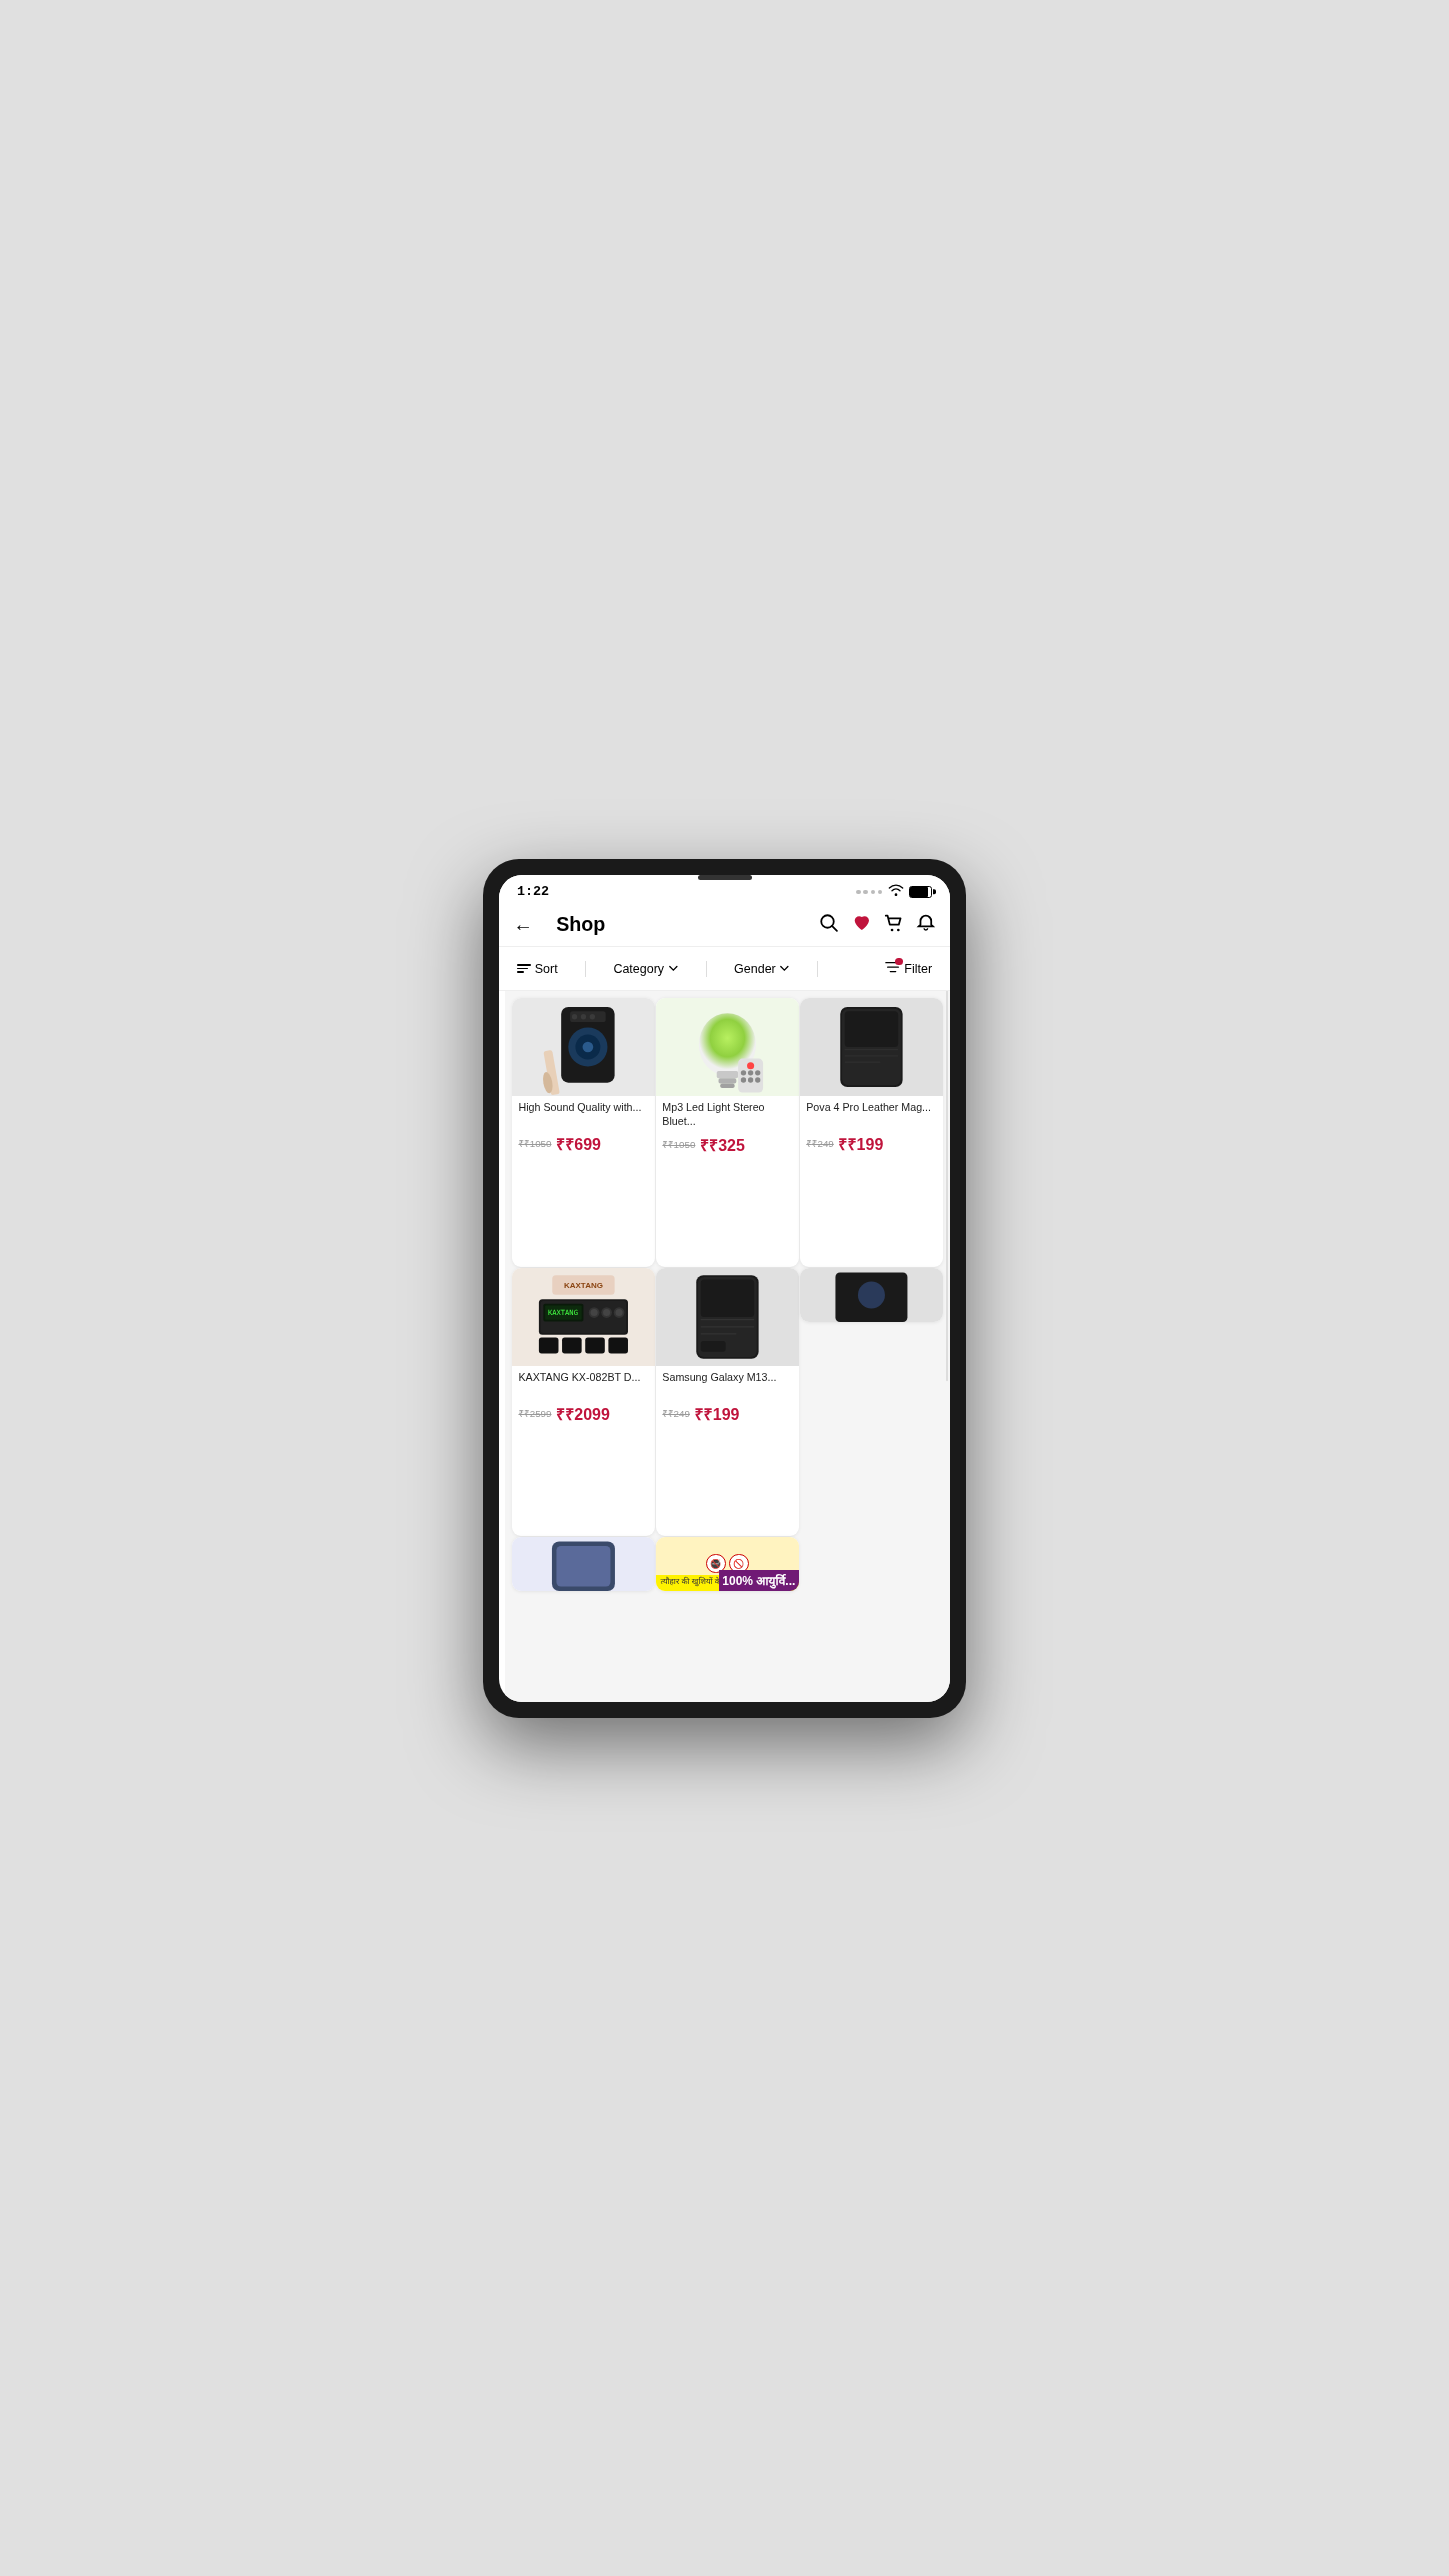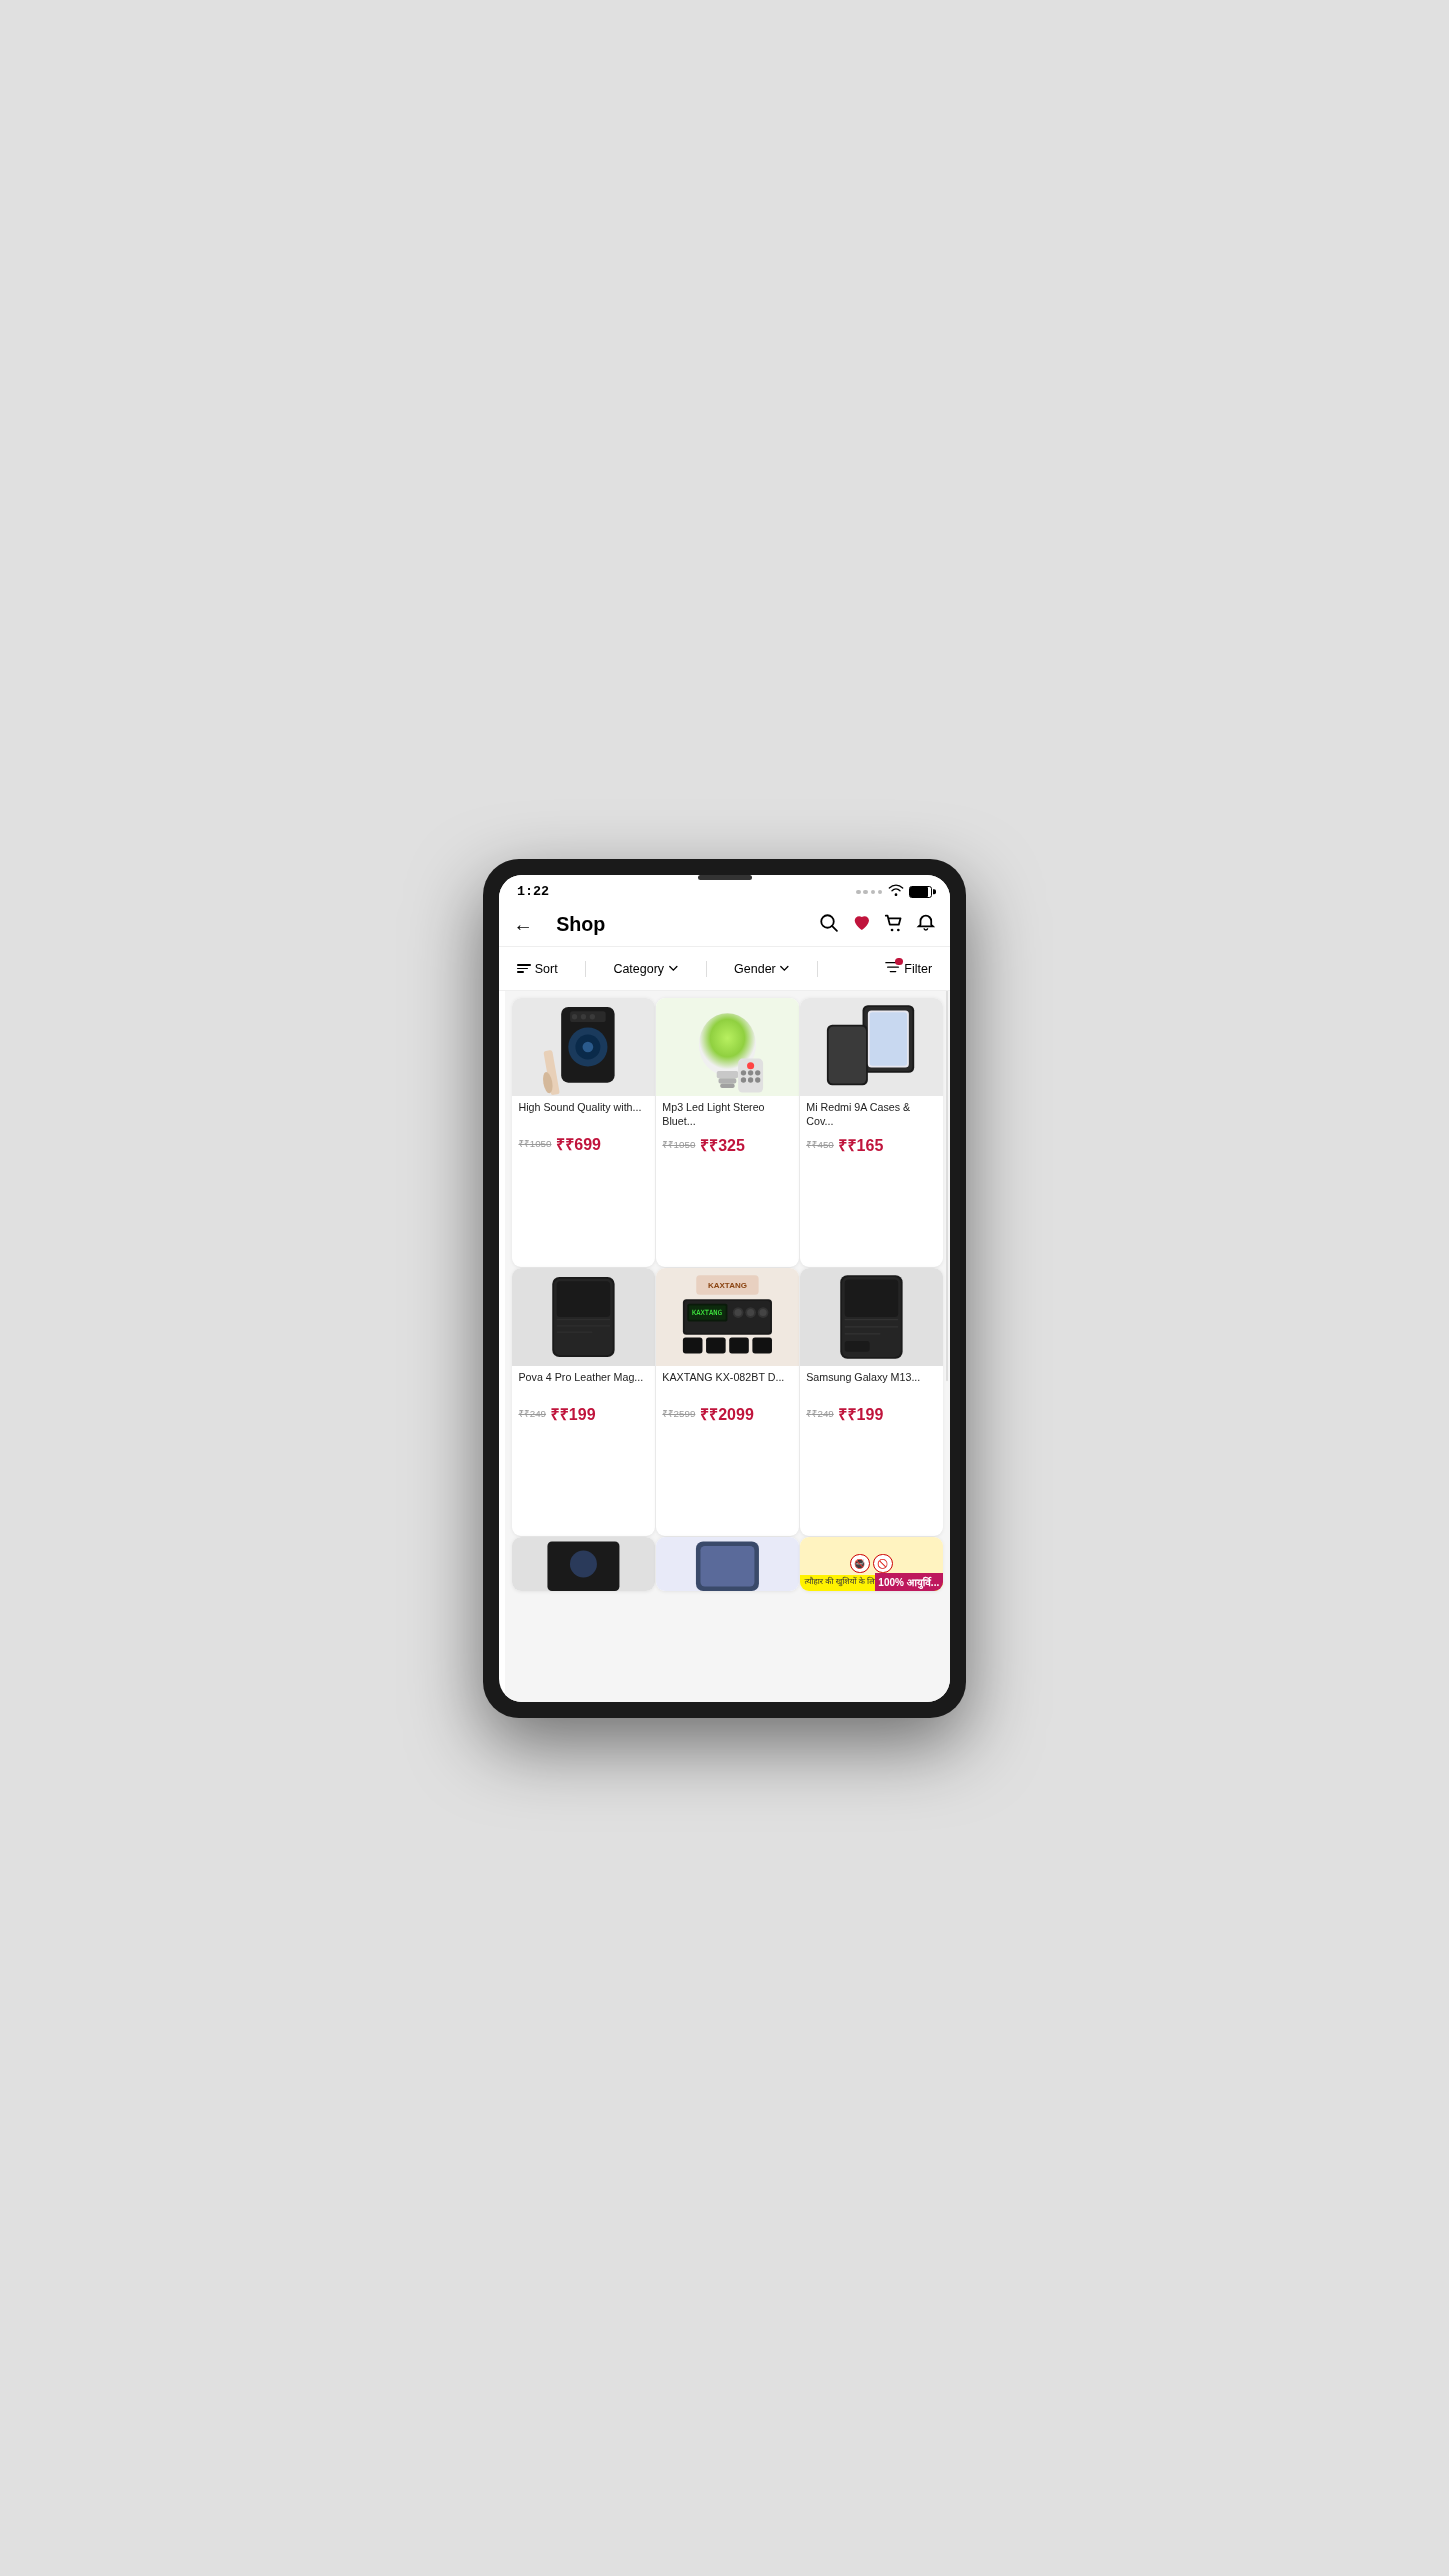--- a/index.html
+++ b/index.html
@@ -419,42 +419,20 @@
         </div>
         <div class="product-info">
           <div class="product-name">Mp3 Led Light Stereo Bluet...</div>
           <div class="product-price">
             <span class="price-original rupee">₹1050</span>
             <span class="price-sale rupee">₹325</span>
           </div>
         </div>
       </div>
 
-      <div class="product-card">
-        <div class="product-image img-phone-case">
-          <svg viewBox="0 0 120 110" xmlns="http://www.w3.org/2000/svg">
-
-            <rect x="50" y="8" width="58" height="76" rx="6" fill="#1a1a1a"></rect>
-            <rect x="52" y="10" width="54" height="72" rx="5" fill="#2a2a2a"></rect>
-
-            <rect x="10" y="30" width="46" height="68" rx="6" fill="#1a1a1a"></rect>
-            <rect x="12" y="32" width="42" height="64" rx="5" fill="#3a3a3a"></rect>
-
-            <rect x="56" y="14" width="46" height="64" rx="4" fill="#e8e8f0"></rect>
-            <rect x="58" y="16" width="42" height="60" rx="3" fill="#c8d8f0"></rect>
-          </svg>
-        </div>
-        <div class="product-info">
-          <div class="product-name">Mi Redmi 9A Cases &amp; Cov...</div>
-          <div class="product-price">
-            <span class="price-original rupee">₹450</span>
-            <span class="price-sale rupee">₹165</span>
-          </div>
-        </div>
-      </div>
 
       <div class="product-card">
         <div class="product-image img-wallet">
           <svg viewBox="0 0 120 110" xmlns="http://www.w3.org/2000/svg">
             <rect x="25" y="10" width="70" height="90" rx="8" fill="#1a1a1a"></rect>
             <rect x="27" y="12" width="66" height="86" rx="7" fill="#252525"></rect>
             <rect x="30" y="15" width="60" height="40" rx="4" fill="#1a1a1a"></rect>
             <line x1="30" y1="58" x2="90" y2="58" stroke="#333" stroke-width="1"></line>
             <line x1="30" y1="65" x2="90" y2="65" stroke="#333" stroke-width="1"></line>
             <line x1="30" y1="72" x2="70" y2="72" stroke="#333" stroke-width="1"></line>
@@ -542,21 +520,21 @@
             <rect x="30" y="10" width="60" height="45" rx="5" fill="#5a6a9a"></rect>
           </svg>
         </div>
       </div>
 
       <div class="product-card partial-card" style="overflow:hidden">
         <div class="product-image" style="height:54px; background:#fff3c0; position:relative">
           <div style="position:absolute; bottom:0; left:0; right:0; background:#fff200; padding:2.7px 4.5px; font-size:8px; color:#333; line-height:1.3">
             त्यौहार की खुशियों के लिए नशे से मुक्ति
           </div>
-          <div style="position:absolute; bottom:0; right:0; background:#be185d; padding:1.8px 3.6px; font-size:10px; color:#fff; font-weight:bold">100% आयुर्वि...</div>
+          <div style="position:absolute; bottom:0; right:0; background:#701a75; padding:1.8px 3.6px; font-size:12px; color:#fff; font-weight:bold">100% आयुर्वि...</div>
           <div style="display:flex; gap:3.6px; padding:3.6px; align-items:center; justify-content:center">
             <div style="width:19.7px;height:19.7px;border-radius:50%;background:#fff;border:1.8px solid #c00;display:flex;align-items:center;justify-content:center;font-size:9px;color:#c00">🚭</div>
             <div style="width:19.7px;height:19.7px;border-radius:50%;background:#fff;border:1.8px solid #c00;display:flex;align-items:center;justify-content:center;font-size:9px;color:#c00">🚫</div>
           </div>
         </div>
       </div>
 
       <div class="scrollbar-track" style="position:absolute; right:1.8px; top:20%; height:70%">
         
       </div>

